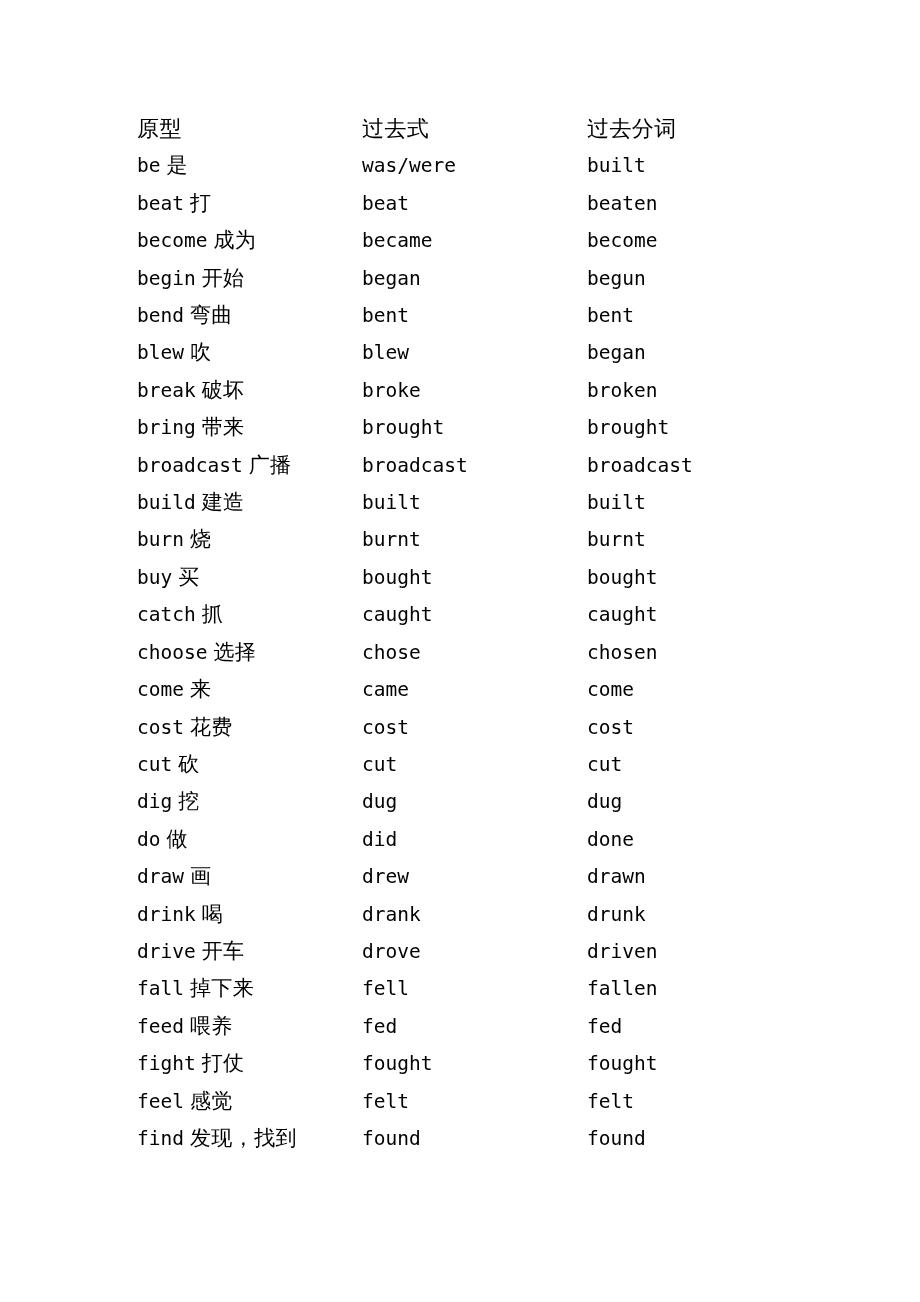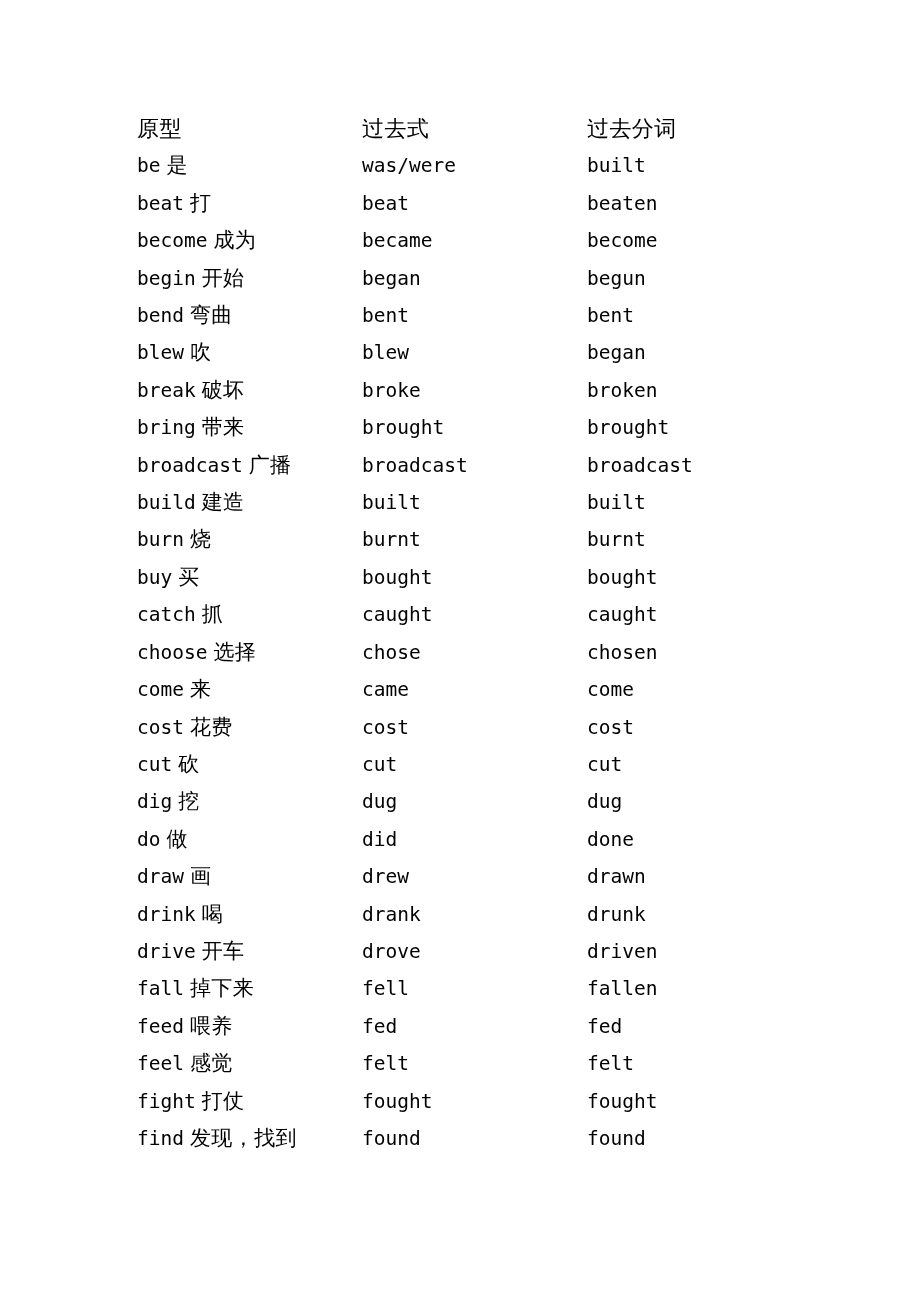--- a/index.html
+++ b/index.html
@@ -195,28 +195,28 @@
           <td class="col-base"><span class="en">fall</span><span class="zh">掉下来</span></td>
           <td class="col-past"><span class="en">fell</span></td>
           <td class="col-part"><span class="en">fallen</span></td>
         </tr>
         <tr>
           <td class="col-base"><span class="en">feed</span><span class="zh">喂养</span></td>
           <td class="col-past"><span class="en">fed</span></td>
           <td class="col-part"><span class="en">fed</span></td>
         </tr>
         <tr>
+          <td class="col-base"><span class="en">fight</span><span class="zh">打仗</span></td>
+          <td class="col-past"><span class="en">fought</span></td>
+          <td class="col-part"><span class="en">fought</span></td>
+        </tr>
+        <tr>
           <td class="col-base"><span class="en">feel</span><span class="zh">感觉</span></td>
           <td class="col-past"><span class="en">felt</span></td>
           <td class="col-part"><span class="en">felt</span></td>
-        </tr>
-        <tr>
-          <td class="col-base"><span class="en">fight</span><span class="zh">打仗</span></td>
-          <td class="col-past"><span class="en">fought</span></td>
-          <td class="col-part"><span class="en">fought</span></td>
         </tr>
         <tr>
           <td class="col-base"><span class="en">find</span><span class="zh">发现，找到</span></td>
           <td class="col-past"><span class="en">found</span></td>
           <td class="col-part"><span class="en">found</span></td>
         </tr>
       </tbody>
   </table>
 </div>
 

